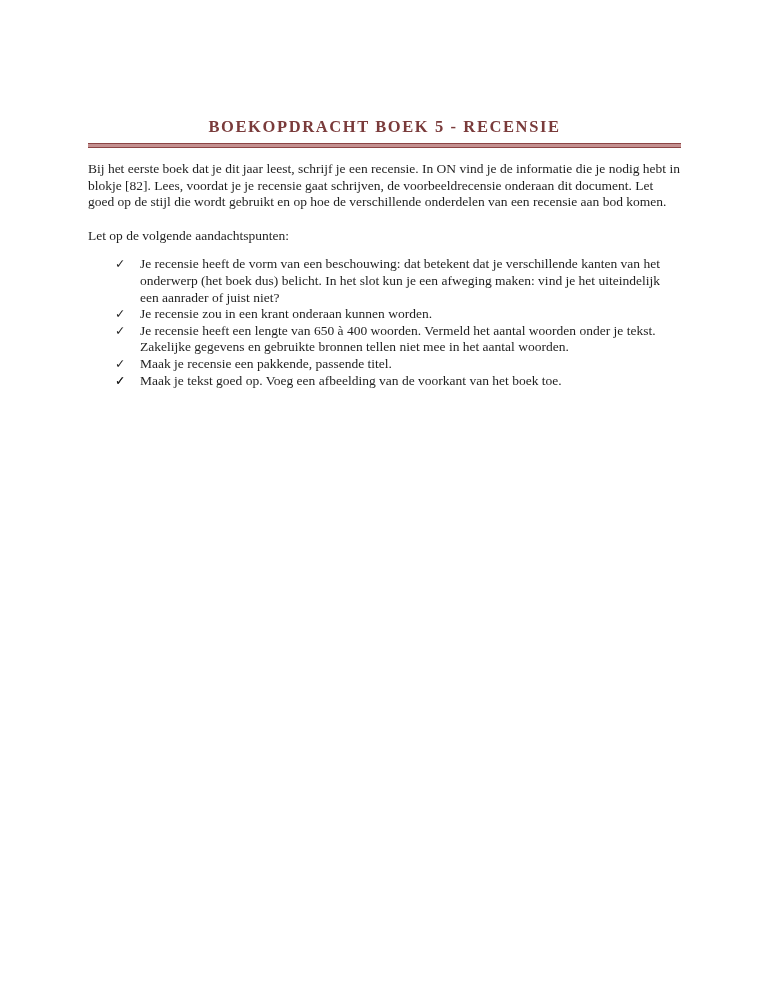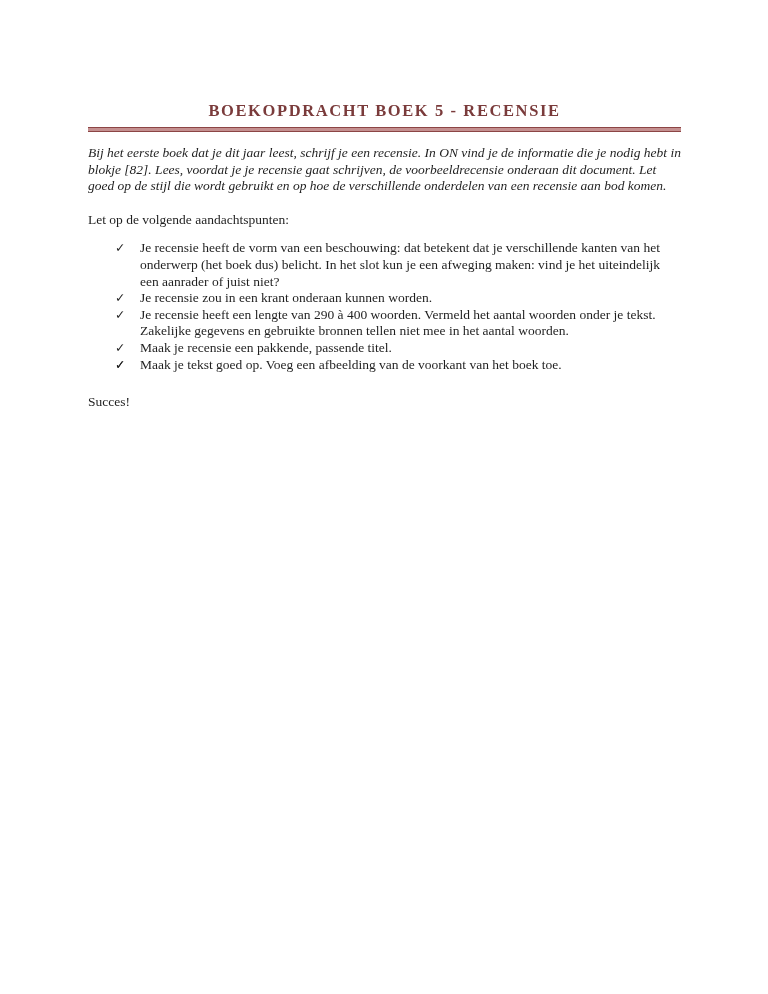--- a/index.html
+++ b/index.html
@@ -10,21 +10,21 @@
   .page {
     position: relative;
     width: 768px;
     height: 994px;
     background: #ffffff;
     font-family: "Liberation Serif", "DejaVu Serif", serif;
     color: #1f1f1f;
     overflow: hidden;
   }
   .content {
-    padding: 0 87px 0 88px;
+    padding: 16px 87px 0 88px;
   }
   .doc-title {
     margin: 0;
     padding-top: 100px;
     text-align: center;
     font-size: 16.5px;
     font-weight: bold;
     letter-spacing: 1.6px;
     color: #7a3b3b;
     line-height: 22px;
@@ -38,21 +38,20 @@
       #c49090 22%, #c49090 72%,
       #8c4545 72%, #8c4545 100%
     );
   }
   .body-text {
     font-size: 13.5px;
     line-height: 16.6px;
   }
   p.intro {
     margin: 13px 0 0 0;
-    font-style: italic;
   }
   p.list-intro {
     margin: 17px 0 0 0;
   }
   ul.checklist {
     list-style: none;
     margin: 12px 0 0 0;
     padding: 0;
   }
   ul.checklist li {
@@ -90,31 +89,30 @@
       <li>
         <span class="check">✓</span>
         <span>Je recensie heeft de vorm van een beschouwing: dat betekent dat je verschillende kanten van het onderwerp (het boek dus) belicht. In het slot kun je een afweging maken: vind je het uiteindelijk een aanrader of juist niet?</span>
       </li>
       <li>
         <span class="check">✓</span>
         <span>Je recensie zou in een krant onderaan kunnen worden.</span>
       </li>
       <li>
         <span class="check">✓</span>
-        <span>Je recensie heeft een lengte van 290 à 400 woorden. Vermeld het aantal woorden onder je tekst. Zakelijke gegevens en gebruikte bronnen tellen niet mee in het aantal woorden.</span>
+        <span>Je recensie heeft een lengte van 650 à 400 woorden. Vermeld het aantal woorden onder je tekst. Zakelijke gegevens en gebruikte bronnen tellen niet mee in het aantal woorden.</span>
       </li>
       <li>
         <span class="check">✓</span>
         <span>Maak je recensie een pakkende, passende titel.</span>
       </li>
       <li>
         <span class="check">✓</span>
       </li>
       <li>
         <span class="check">✓</span>
         <span>Maak je tekst goed op. Voeg een afbeelding van de voorkant van het boek toe.</span>
       </li>
     </ul>
 
-    <p class="body-text closing">Succes!</p>
 
   </div>
 </div>
 
 </body></html>

